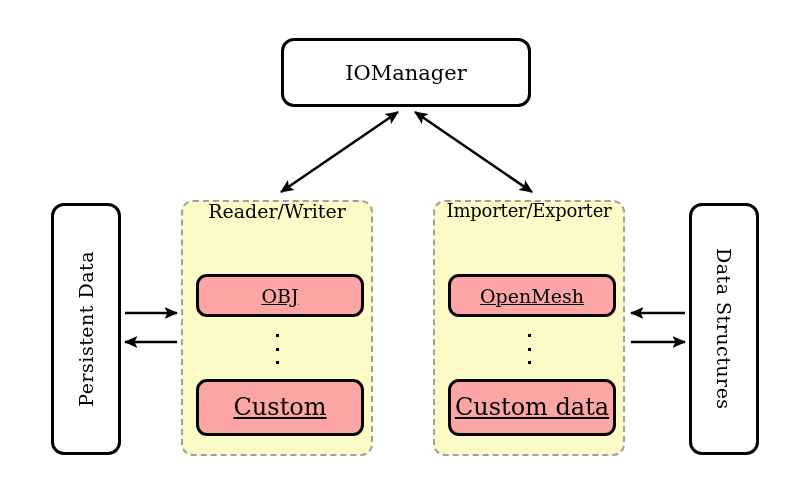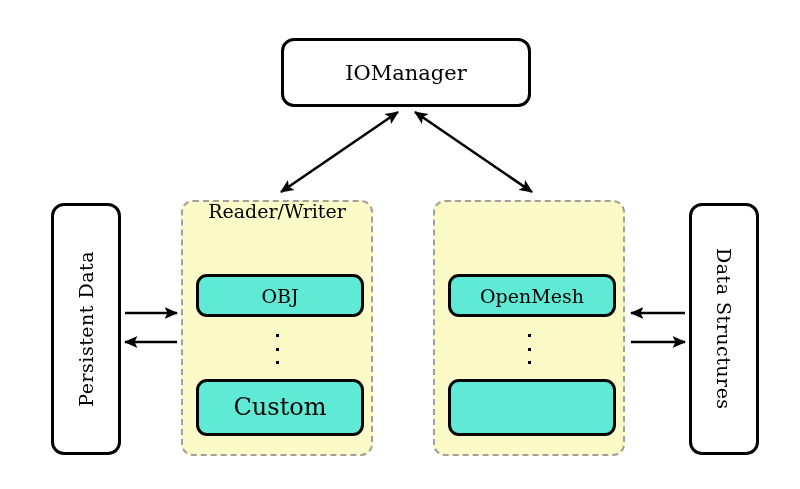--- a/index.html
+++ b/index.html
@@ -37,23 +37,24 @@
     align-items: center;
     justify-content: center;
     text-align: center;
   }
   .node-hard {
     background: #ffffff;
     border: 3px solid #000000;
     border-radius: 13px;
   }
   .node-inner {
-    background: #5eead4;
+    background: #fca5a5;
     border: 3px solid #000000;
     border-radius: 11px;
+    text-decoration: underline;
   }
   .group-box {
     position: absolute;
     box-sizing: border-box;
     background: #fcfbc8;
     border: 2px dashed #a0a0a0;
     border-radius: 12px;
   }
 
   
@@ -203,31 +204,32 @@
     </div>
 
     <div class="node node-inner slot-b">
       <span>
         <span>Custom</span><br>
       </span>
     </div>
   </div>
 
   <div class="group-box" id="importerexporter-group">
+    <div class="group-title tight">Importer/Exporter</div>
 
     <div class="node node-inner slot-a">
       <span>OpenMesh</span>
     </div>
 
     <div class="vdots">
       <i></i>
       <i></i>
       <i></i>
     </div>
 
     <div class="node node-inner slot-b">
       <span>
-        <br>
+        <span>Custom data</span><br>
       </span>
     </div>
   </div>
 
 </div>
 
 </body></html>

